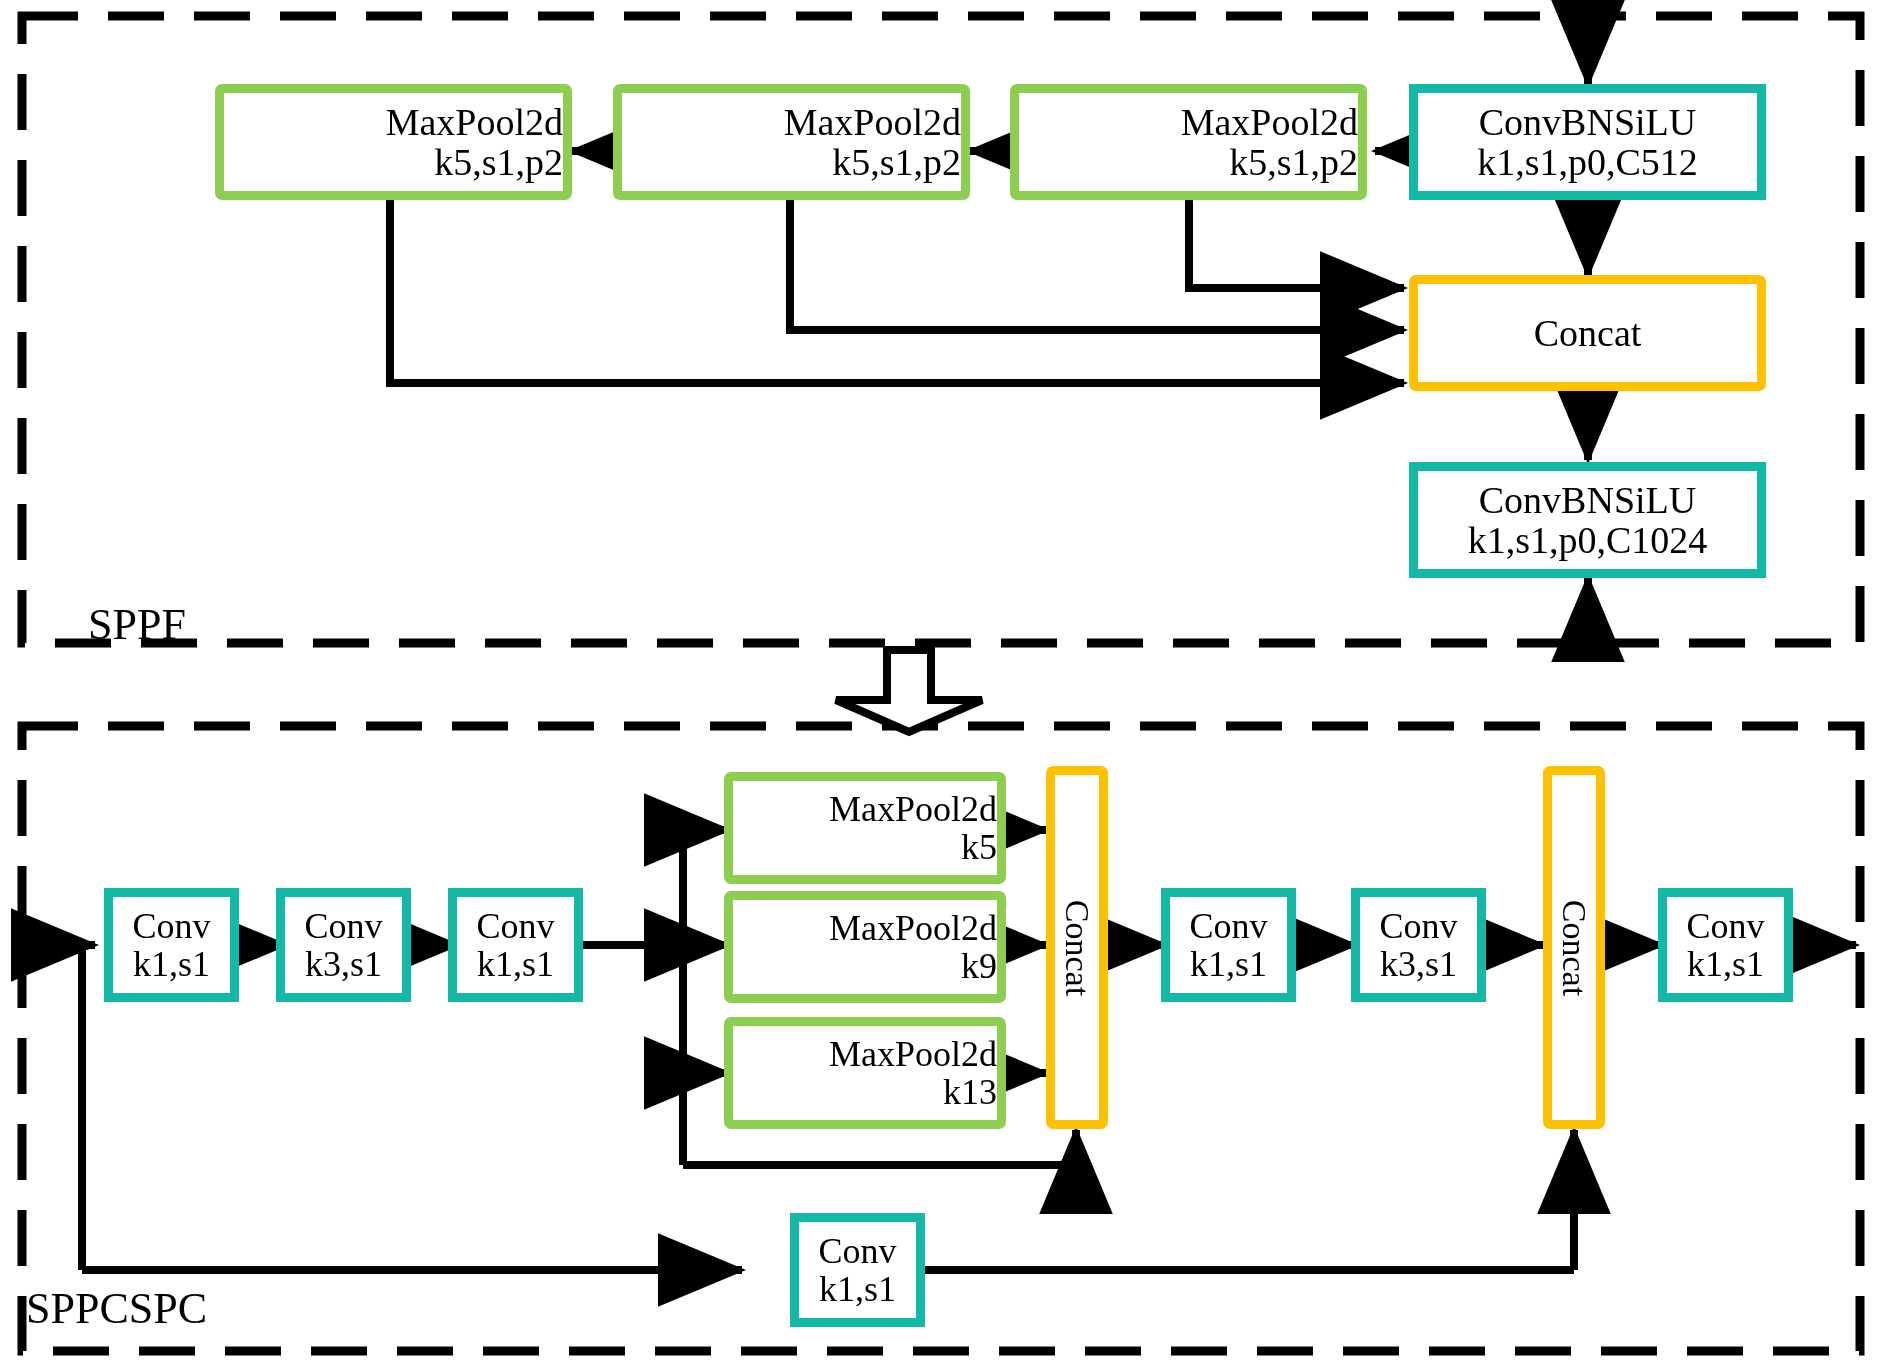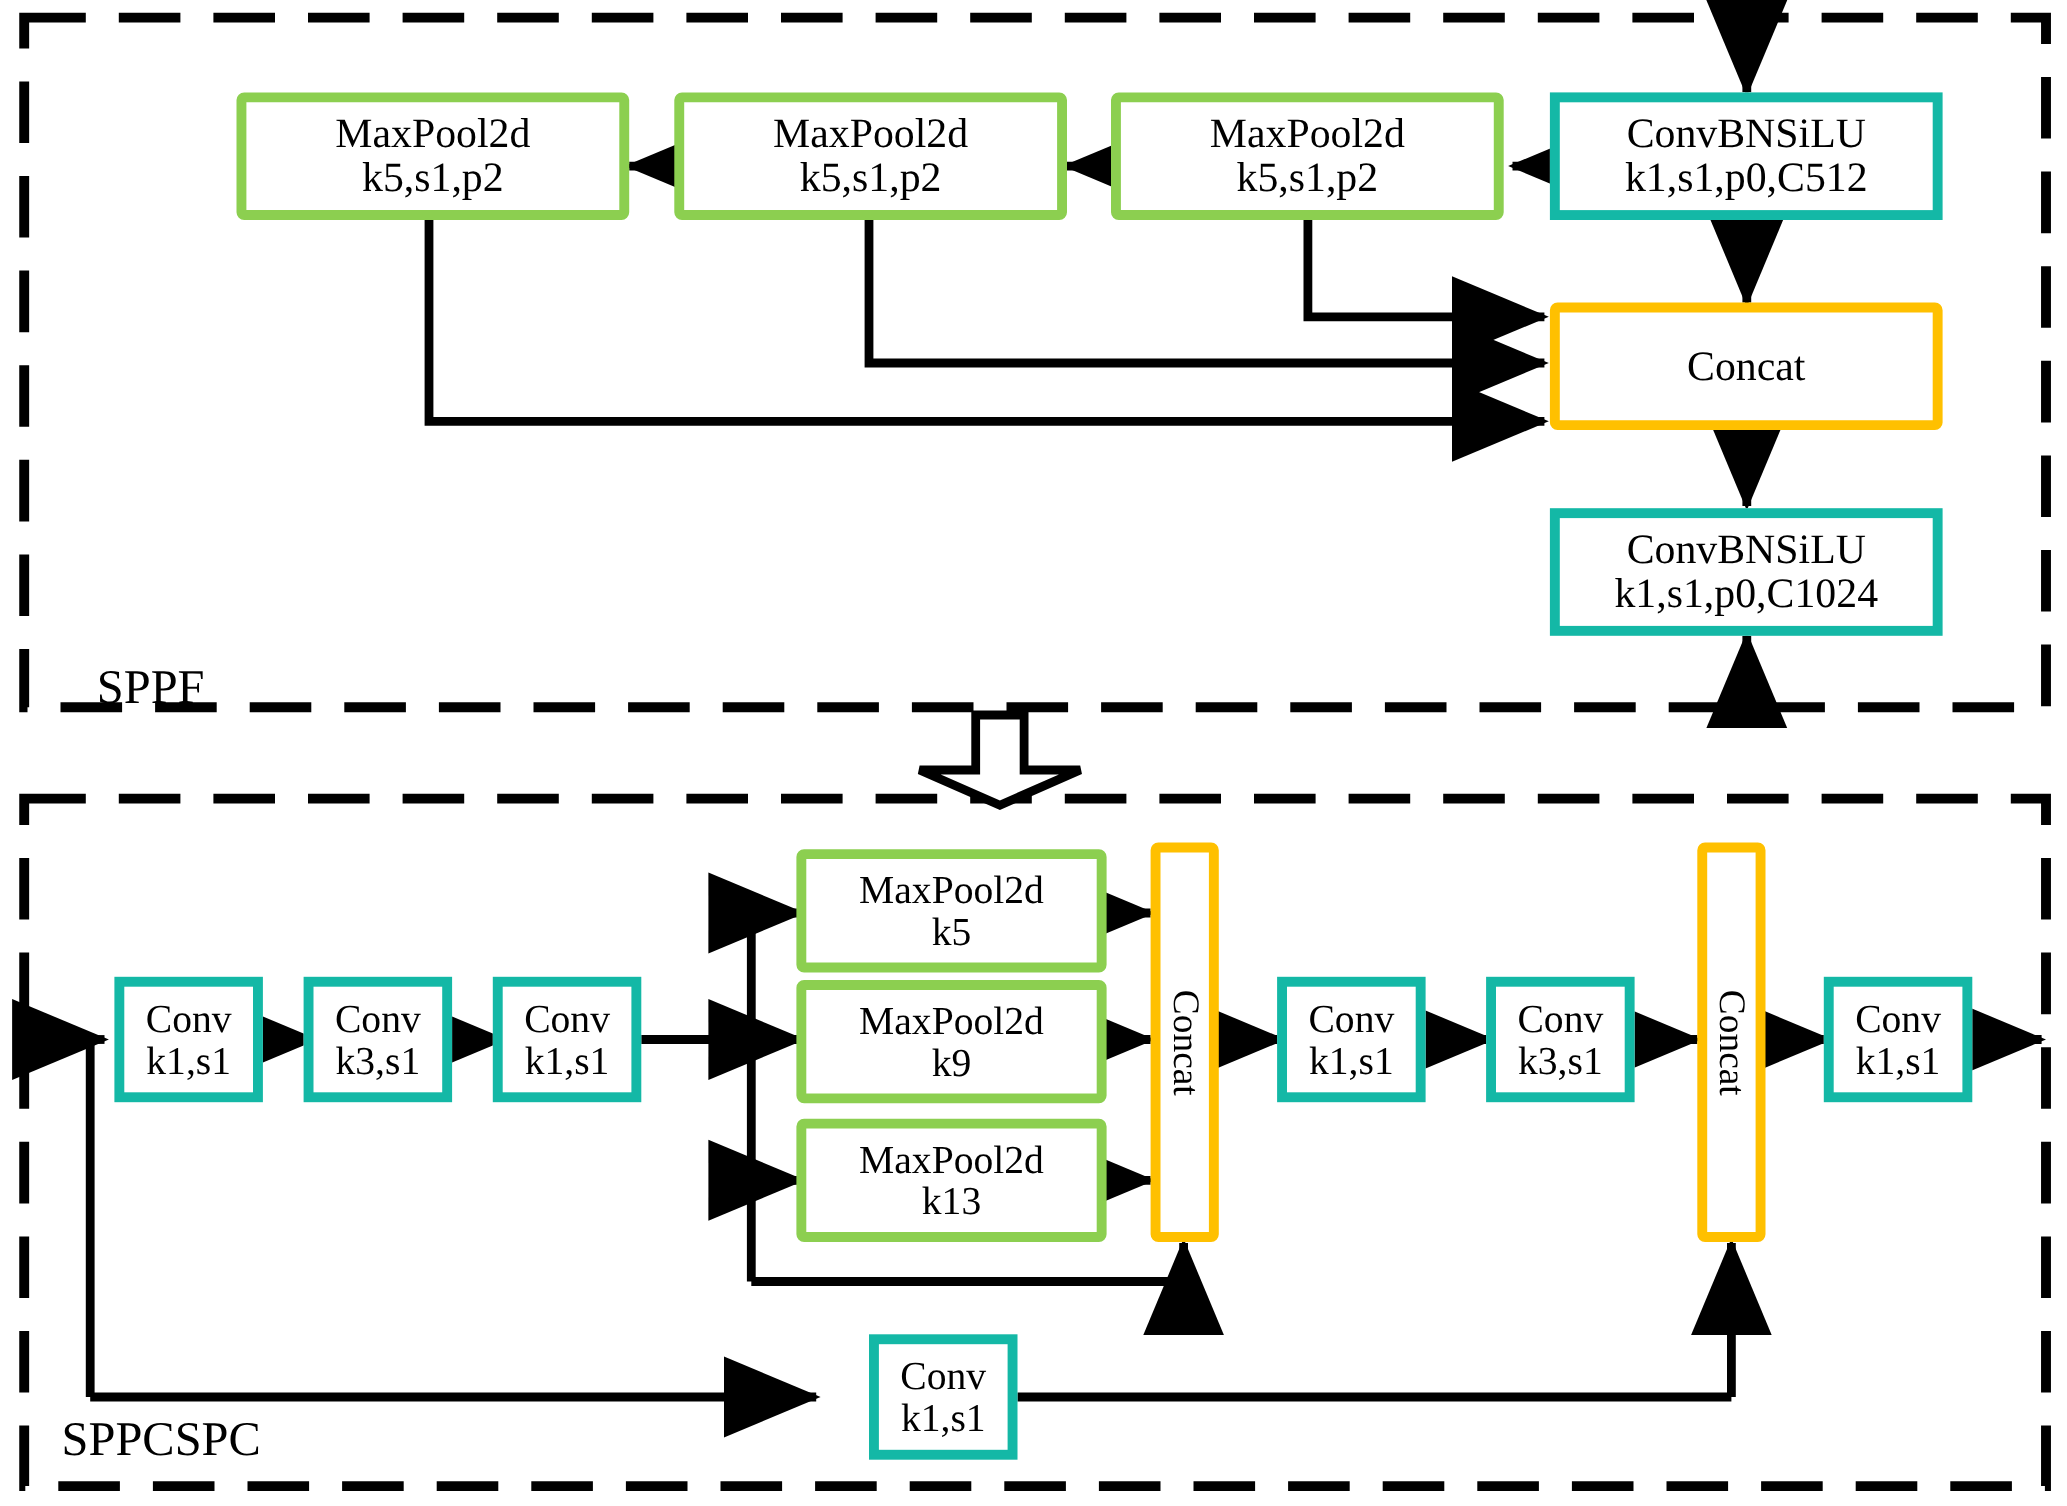--- a/index.html
+++ b/index.html
@@ -3,21 +3,21 @@
 <meta charset="utf-8">
 <style>
   html,body{margin:0;padding:0;background:#ffffff;}
   body{font-family:"Liberation Serif","DejaVu Serif",serif;}
   #stage{position:relative;width:1879px;height:1369px;background:#fff;overflow:hidden;}
   svg.layer{position:absolute;left:0;top:0;width:1879px;height:1369px;}
   .node{position:absolute;box-sizing:border-box;background:#fff;display:flex;
         flex-direction:column;align-items:center;justify-content:center;
         text-align:center;line-height:1.06;color:#000;}
   .node.blue{border:9px solid #14b8a6;border-radius:0;}
-  .node.green{border:9px solid #8CCF50;border-radius:7px;}
+  .node.green{border:9px solid #8CCF50;border-radius:7px;align-items:flex-end;}
   .node.yellow{border:9px solid #FFC000;border-radius:7px;}
   .t1{display:block;}
   .t2{display:block;}
   .fz38{font-size:38px;}
   .fz36{font-size:36px;}
   .vconcat{position:absolute;box-sizing:border-box;background:#fff;
            border:9px solid #FFC000;border-radius:7px;}
   .vconcat span{position:absolute;left:50%;top:50%;
                 transform:translate(-50%,-50%) rotate(90deg);
                 white-space:nowrap;font-size:34px;color:#000;}
@@ -177,15 +177,15 @@
   <div class="node blue fz36" style="left:1658px;top:888px;width:135px;height:114px;">
     <span class="t1">Conv</span>
     <span class="t2">k1,s1</span>
   </div>
 
   <div class="node blue fz36" style="left:790px;top:1213px;width:135px;height:114px;">
     <span class="t1">Conv</span>
     <span class="t2">k1,s1</span>
   </div>
 
-  <div class="seclabel" style="left:56px;top:1283px;">SPPCSPC</div>
+  <div class="seclabel" style="left:26px;top:1283px;">SPPCSPC</div>
 
 </div>
 
 </body></html>

